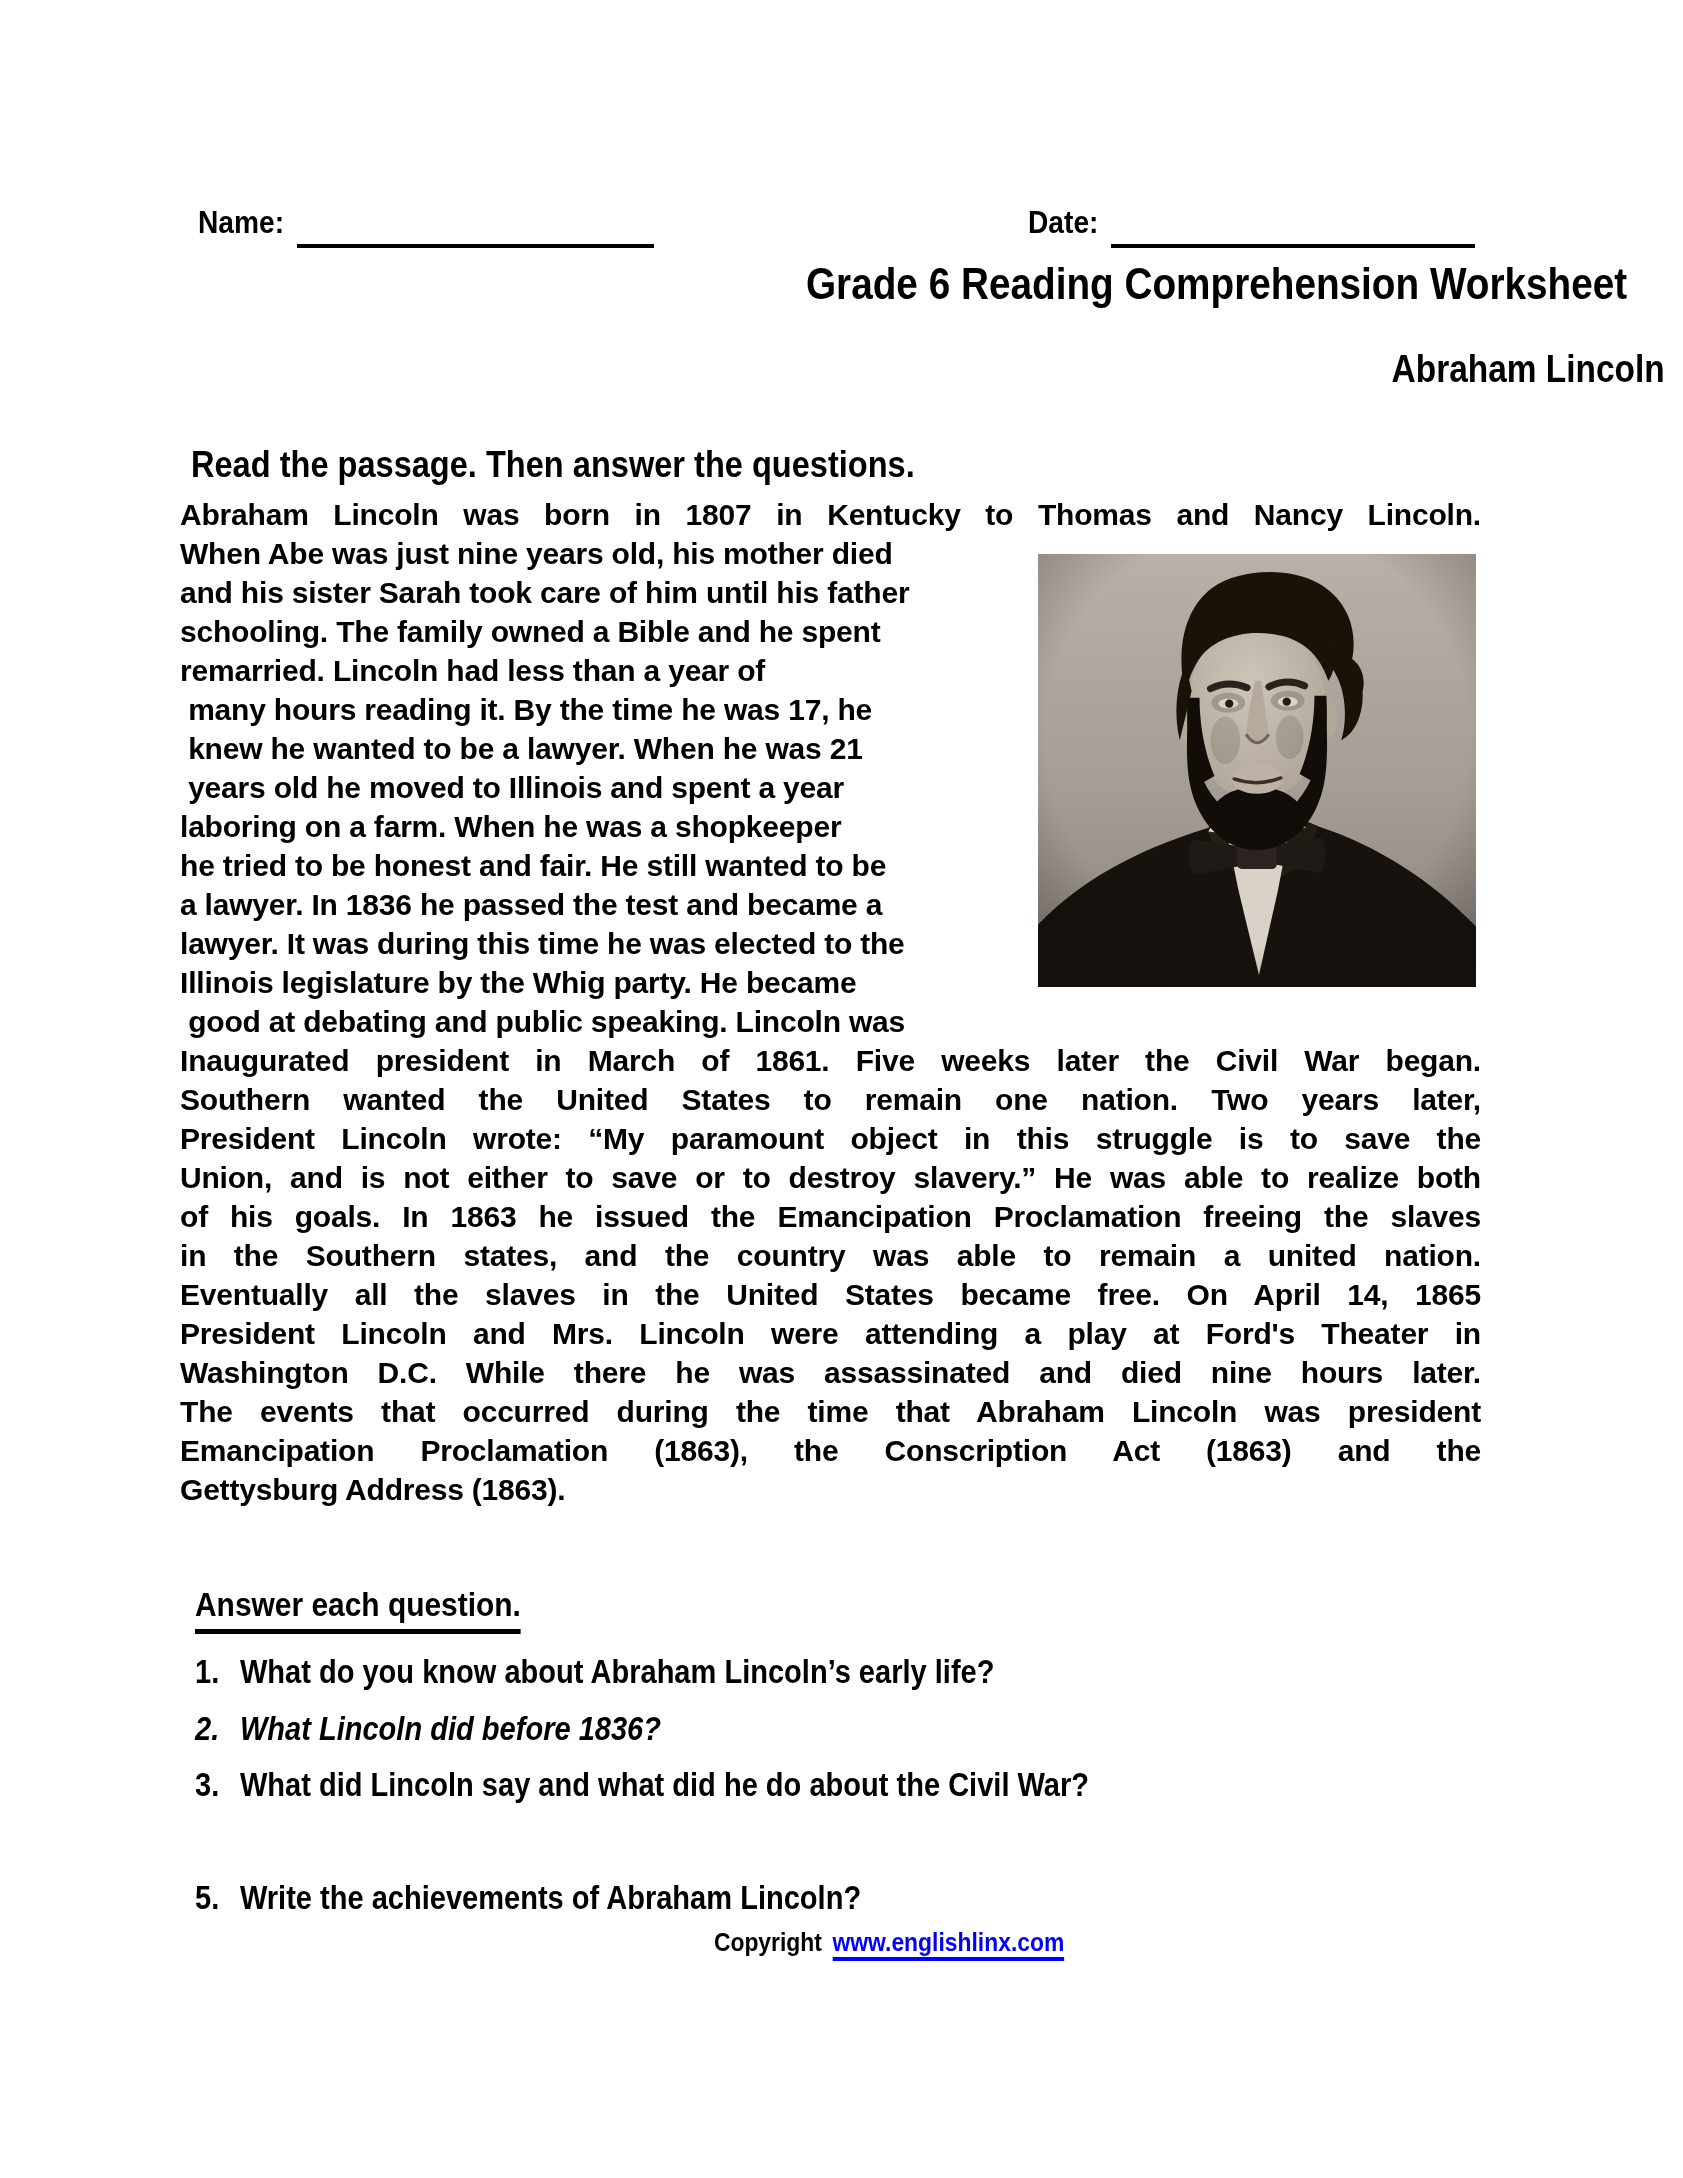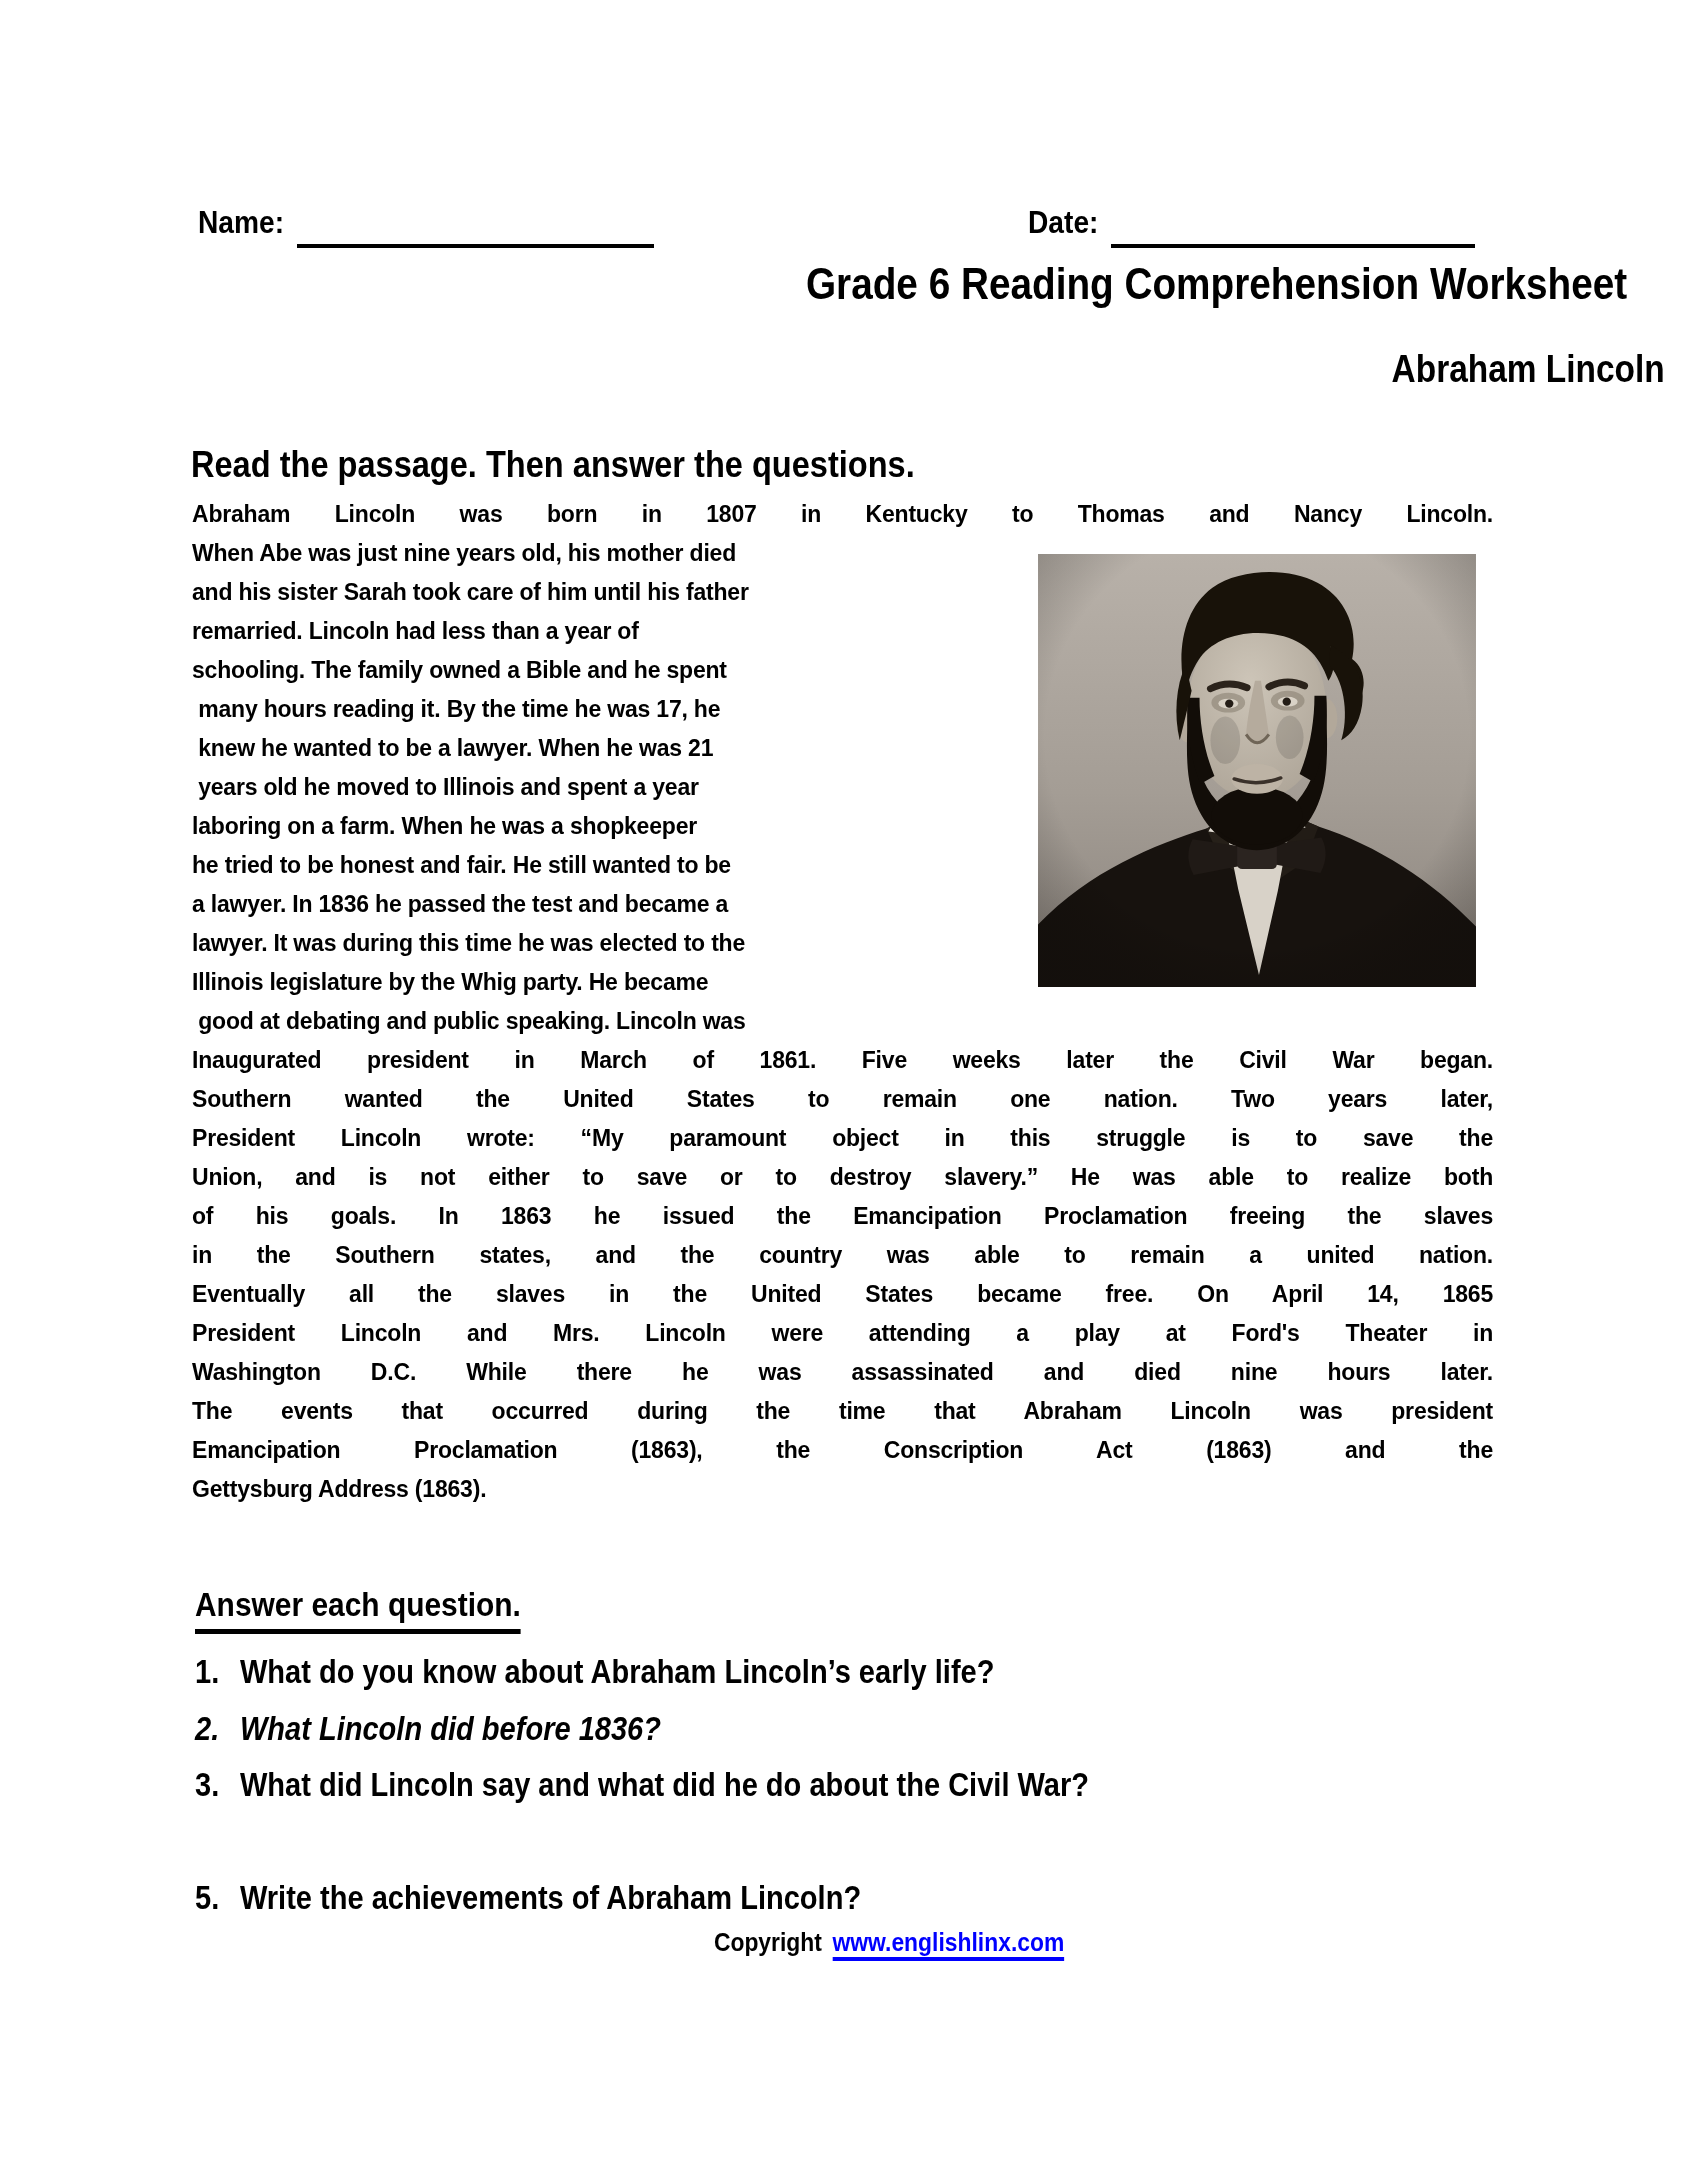--- a/index.html
+++ b/index.html
@@ -7,21 +7,21 @@
     position:relative;width:1683px;height:2178px;background:#ffffff;
     font-family:"Liberation Sans",sans-serif;font-weight:bold;color:#000;
     overflow:hidden;
   }
   .abs{position:absolute;}
   
   .cond{display:inline-block;transform:scaleX(0.88);transform-origin:0 50%;white-space:nowrap;}
   .cond-c{display:inline-block;transform:scaleX(0.88);transform-origin:50% 50%;white-space:nowrap;}
   .center{width:1683px;text-align:right;left:0;}
   .blank-line{border-bottom:4px solid #000;height:32px;}
-  .passage{left:192px;top:495px;width:1301px;font-size:23px;line-height:39px;letter-spacing:-0.2px;}
+  .passage{left:180px;top:495px;width:1301px;font-size:30px;line-height:39px;letter-spacing:-0.2px;}
   .passage .pline{height:39px;}
   .jline{text-align:justify;text-align-last:justify;text-justify:inter-word;}
   .wline{white-space:pre;}
   .lline{text-align:left;}
   .answer-header{font-size:34px;}
   .answer-header .cond{border-bottom:5px solid #000;padding-bottom:5px;}
   .question{font-size:33px;}
   .qnum{display:inline-block;min-width:51px;}
   .copyright{font-size:26px;}
   .link{color:#0000ff;text-decoration:none;border-bottom:4px solid #0000ff;cursor:pointer;}
@@ -106,22 +106,22 @@
       <path d="M295,92 C319,103 331,128 327,153 C324,172 316,183 306,188 C313,167 311,131 294,112 Z" fill="#181209"></path>
       <path d="M149,112 C139,133 137,163 143,188 C147,172 152,151 155,138 Z" fill="#181209"></path>
       <rect width="442" height="437" fill="url(#vigG)"></rect>
     </svg>
   </div>
 
   <div class="abs passage">
     <div class="pline jline">Abraham Lincoln was born in 1807 in Kentucky to Thomas and Nancy Lincoln.</div>
     <div class="pline wline">When Abe was just nine years old, his mother died</div>
     <div class="pline wline">and his sister Sarah took care of him until his father</div>
+    <div class="pline wline">schooling. The family owned a Bible and he spent</div>
     <div class="pline wline">remarried. Lincoln had less than a year of</div>
-    <div class="pline wline">schooling. The family owned a Bible and he spent</div>
     <div class="pline wline"> many hours reading it. By the time he was 17, he</div>
     <div class="pline wline"> knew he wanted to be a lawyer. When he was 21</div>
     <div class="pline wline"> years old he moved to Illinois and spent a year</div>
     <div class="pline wline">laboring on a farm. When he was a shopkeeper</div>
     <div class="pline wline">he tried to be honest and fair. He still wanted to be</div>
     <div class="pline wline">a lawyer. In 1836 he passed the test and became a</div>
     <div class="pline wline">lawyer. It was during this time he was elected to the</div>
     <div class="pline wline">Illinois legislature by the Whig party. He became</div>
     <div class="pline wline"> good at debating and public speaking. Lincoln was</div>
     <div class="pline jline">Inaugurated president in March of 1861. Five weeks later the Civil War began.</div>

